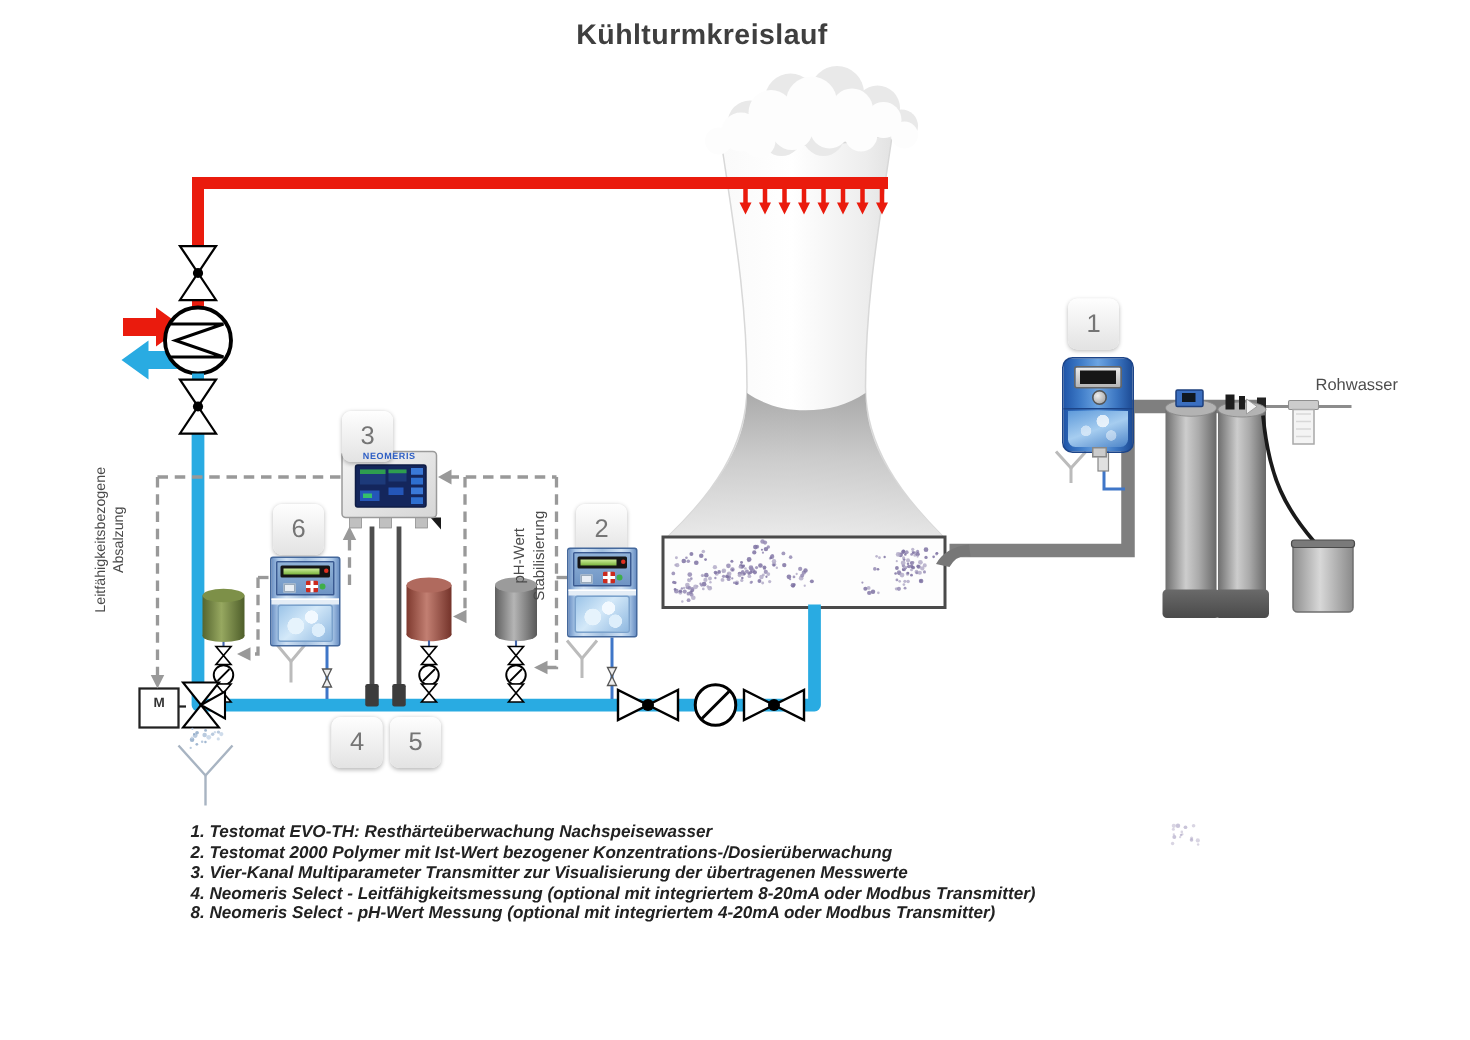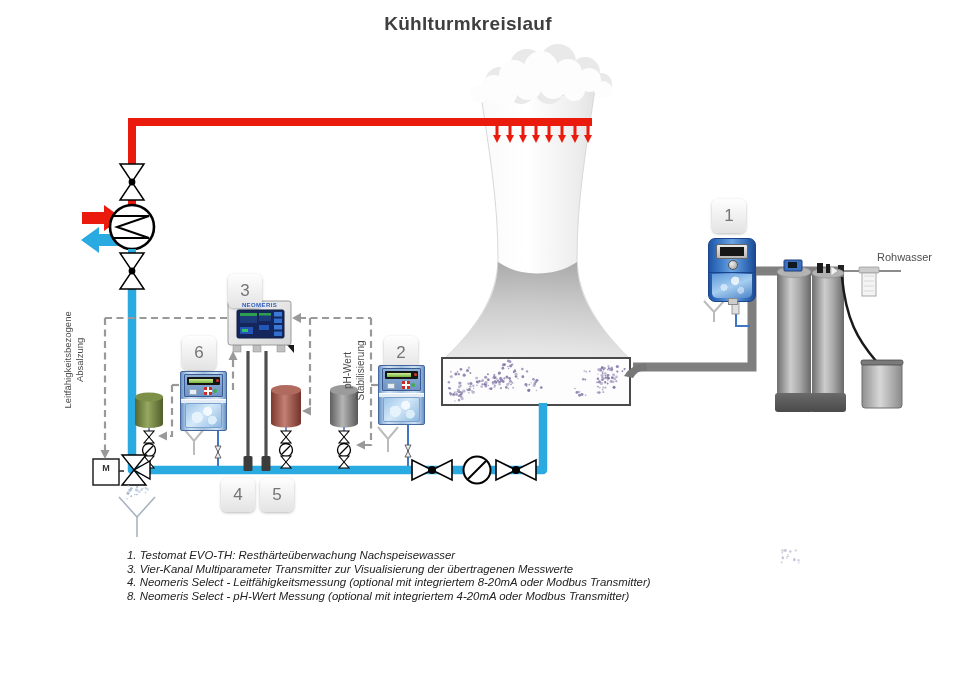--- a/index.html
+++ b/index.html
@@ -15,21 +15,21 @@
         font-size:17px;color:#757575;background:linear-gradient(180deg,#fefefe,#e3e3e3);
         box-shadow:0 1px 3px rgba(0,0,0,.28);}
 
   .vlabel{transform:rotate(-90deg);transform-origin:center center;text-align:center;
           color:#4a4a4a;line-height:1.25;}
   #lbl-absalzung{left:-1px;top:348px;width:150px;font-size:9.5px;}
   #lbl-ph{left:299px;top:358px;width:110px;font-size:10px;}
 
   #lbl-rohwasser{left:852px;top:251px;font-size:11px;color:#4d4d4d;margin-left:25px;}
 
-  #legend{left:127px;top:549px;font-size:11.4px;font-weight:normal;font-style:italic;
+  #legend{left:127px;top:549px;font-size:11.4px;font-weight:bold;font-style:italic;
           color:#222;line-height:13.5px;white-space:nowrap;}
 
   #brand3{left:228px;top:302px;width:63px;text-align:center;font-size:6px;font-weight:bold;
           color:#2d5ec4;letter-spacing:.4px;}
   #lbl-motor{left:93px;top:463px;width:26px;text-align:center;font-size:9px;font-weight:bold;color:#333;}
 
   
   .t2000{width:45px;height:58px;border:1px solid #44689c;border-radius:2px;
          background:linear-gradient(90deg,#6b90c4 0%,#a9c6e6 10%,#cfe0f2 22%,#a3c0e0 50%,#cfe0f2 78%,#a9c6e6 90%,#6b90c4 100%);}
   .t2000 .panel{position:relative;margin:2px 3px 0;height:21px;border:1px solid #3a5a92;border-radius:1px;
@@ -725,18 +725,19 @@
     <div class="screen"></div>
   </div>
   <div class="knob"></div>
   <div class="sep"></div>
   <div class="water"></div>
   <div class="tab"></div>
 </div>
 
 <div id="legend" class="abs">
   <div>1. Testomat EVO-TH: Resthärteüberwachung Nachspeisewasser</div>
+  <div>2. Testomat 2000 Polymer mit Ist-Wert bezogener Konzentrations-/Dosierüberwachung</div>
   <div>3. Vier-Kanal Multiparameter Transmitter zur Visualisierung der übertragenen Messwerte</div>
   <div>4. Neomeris Select - Leitfähigkeitsmessung (optional mit integriertem 8-20mA oder Modbus Transmitter)</div>
   <div>8. Neomeris Select - pH-Wert Messung (optional mit integriertem 4-20mA oder Modbus Transmitter)</div>
 </div>
 
 </div>
 
 </body></html>

